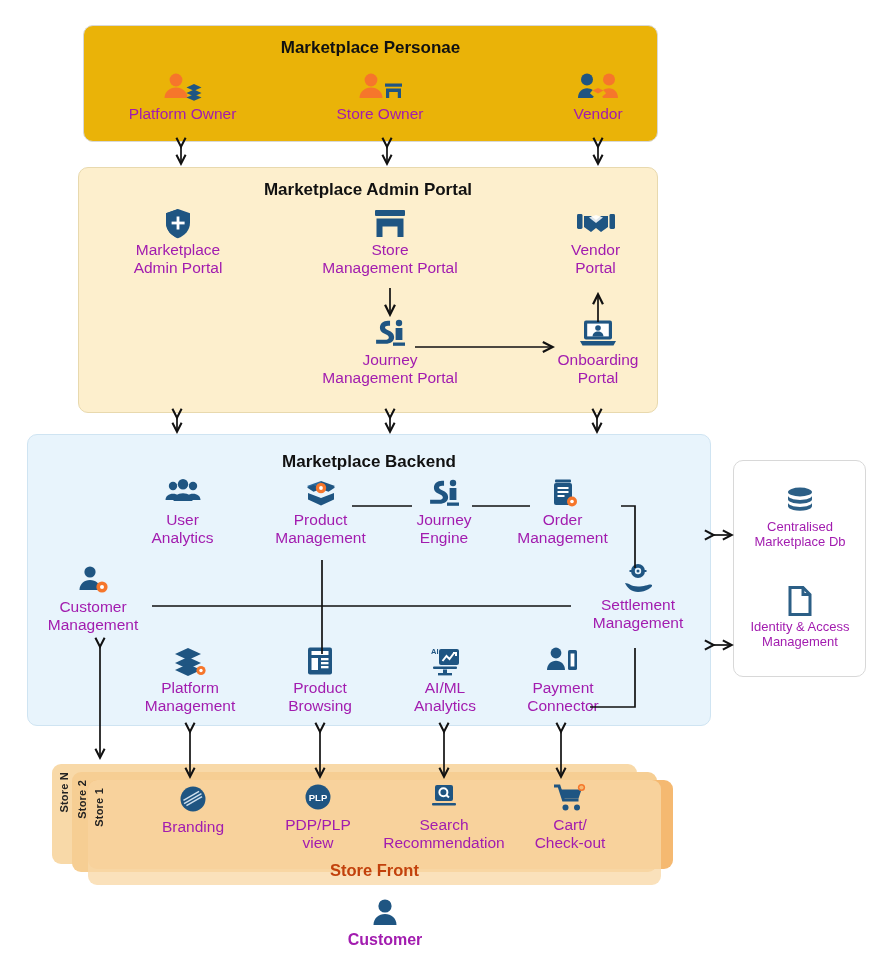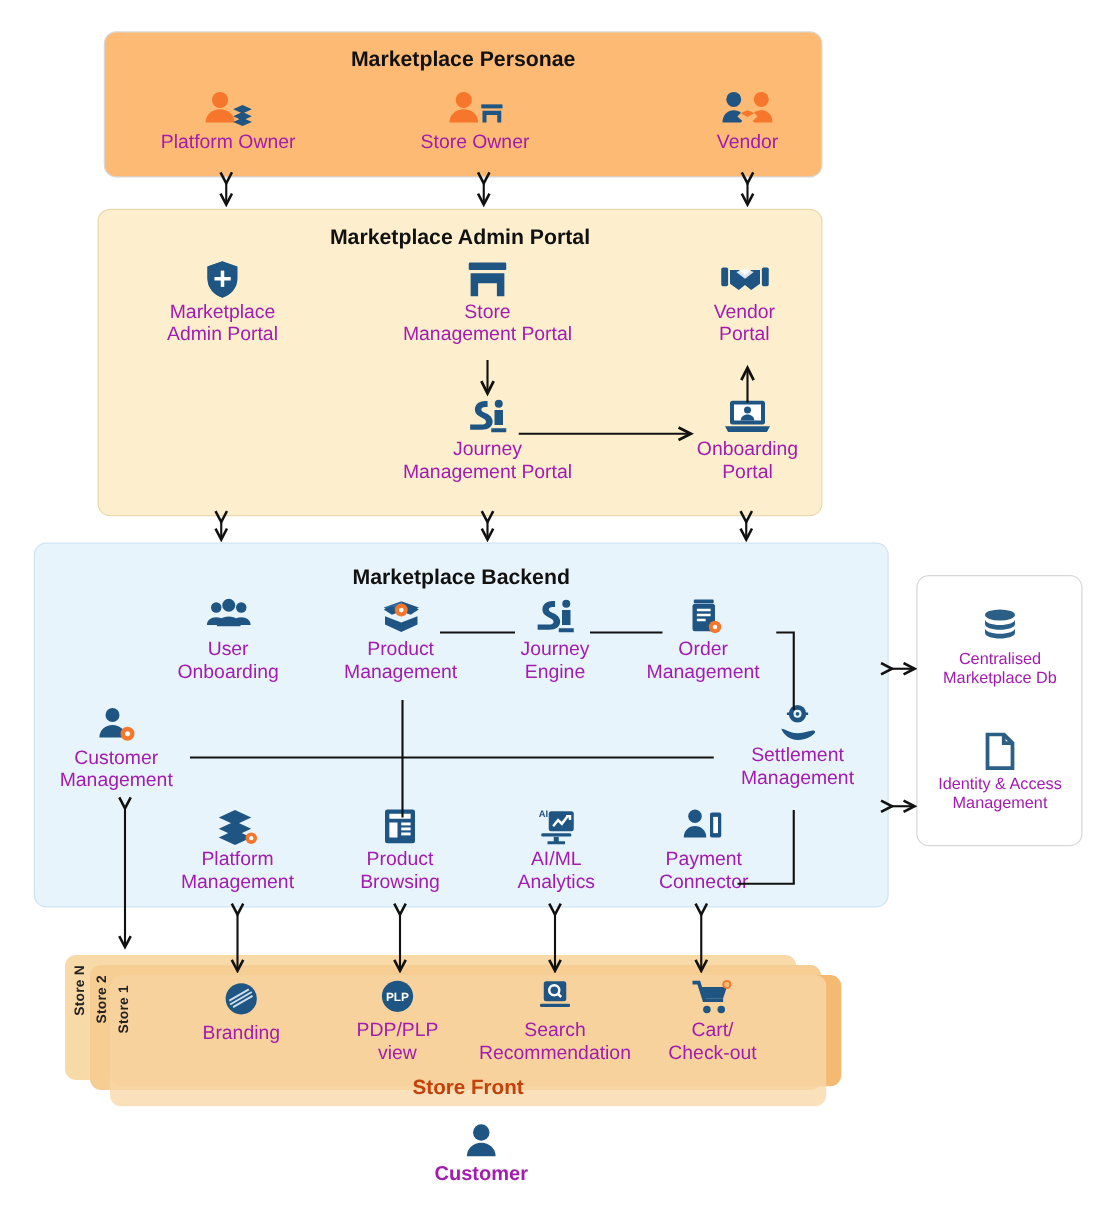--- a/index.html
+++ b/index.html
@@ -9,21 +9,21 @@
 
   .canvas{position:absolute;left:0;top:0;width:896px;height:971px;}
 
   
   .panel{position:absolute;box-sizing:border-box;border-radius:10px;}
   .panel-title{position:absolute;left:0;right:0;text-align:center;
                font-weight:bold;font-size:17px;color:#111;}
 
   
   #personae{left:83px;top:25px;width:575px;height:117px;
-            background:#fdba74;border:1px solid #d8d8d8;}
+            background:#eab308;border:1px solid #d8d8d8;}
   
   #admin{left:78px;top:167px;width:580px;height:246px;
          background:#FDEFCD;border:1px solid #e8d9ae;}
   
   #backend{left:27px;top:434px;width:684px;height:292px;
            background:#E8F4FC;border:1px solid #cfe4f2;}
   
   #datapanel{left:733px;top:460px;width:133px;height:217px;
              background:#ffffff;border:1px solid #d8d8d8;}
 
@@ -181,21 +181,21 @@
       <svg width="36" height="26" viewBox="0 0 36 26">
         <circle cx="8" cy="8" r="4.2" fill="#1F5582"></circle>
         <circle cx="28" cy="8" r="4.2" fill="#1F5582"></circle>
         <circle cx="18" cy="6.2" r="5.2" fill="#1F5582"></circle>
         <path d="M0.5 22c0-4 3.3-6.3 7.5-6.3s7.5 2.3 7.5 6.3z" fill="#1F5582"></path>
         <path d="M20.5 22c0-4 3.3-6.3 7.5-6.3s7.5 2.3 7.5 6.3z" fill="#1F5582"></path>
         <path d="M8.5 23c0-4.8 4.1-7.8 9.5-7.8s9.5 3 9.5 7.8z" fill="#1F5582"></path>
       </svg>
     </span>
     <span class="lbl">User
-Onboarding</span>
+Analytics</span>
   </div>
 
   <div class="node" id="b1" style="left:263px;top:478px;width:115px;">
     <span class="ico">
       <svg width="38" height="30" viewBox="0 0 38 30">
         <path d="M19 3l14 5-4.5 3.2L19 8z" fill="#1F5582"></path>
         <path d="M19 3L5 8l4.5 3.2L19 8z" fill="#2C6A9E"></path>
         <path d="M5 9.5l6.5 4.2L19 11 11.5 7z" fill="#1F5582"></path>
         <path d="M33 9.5l-6.5 4.2L19 11l7.5-4z" fill="#1F5582"></path>
         <path d="M6 15l13 5 13-5v6.5l-13 6-13-6z" fill="#1F5582"></path>

